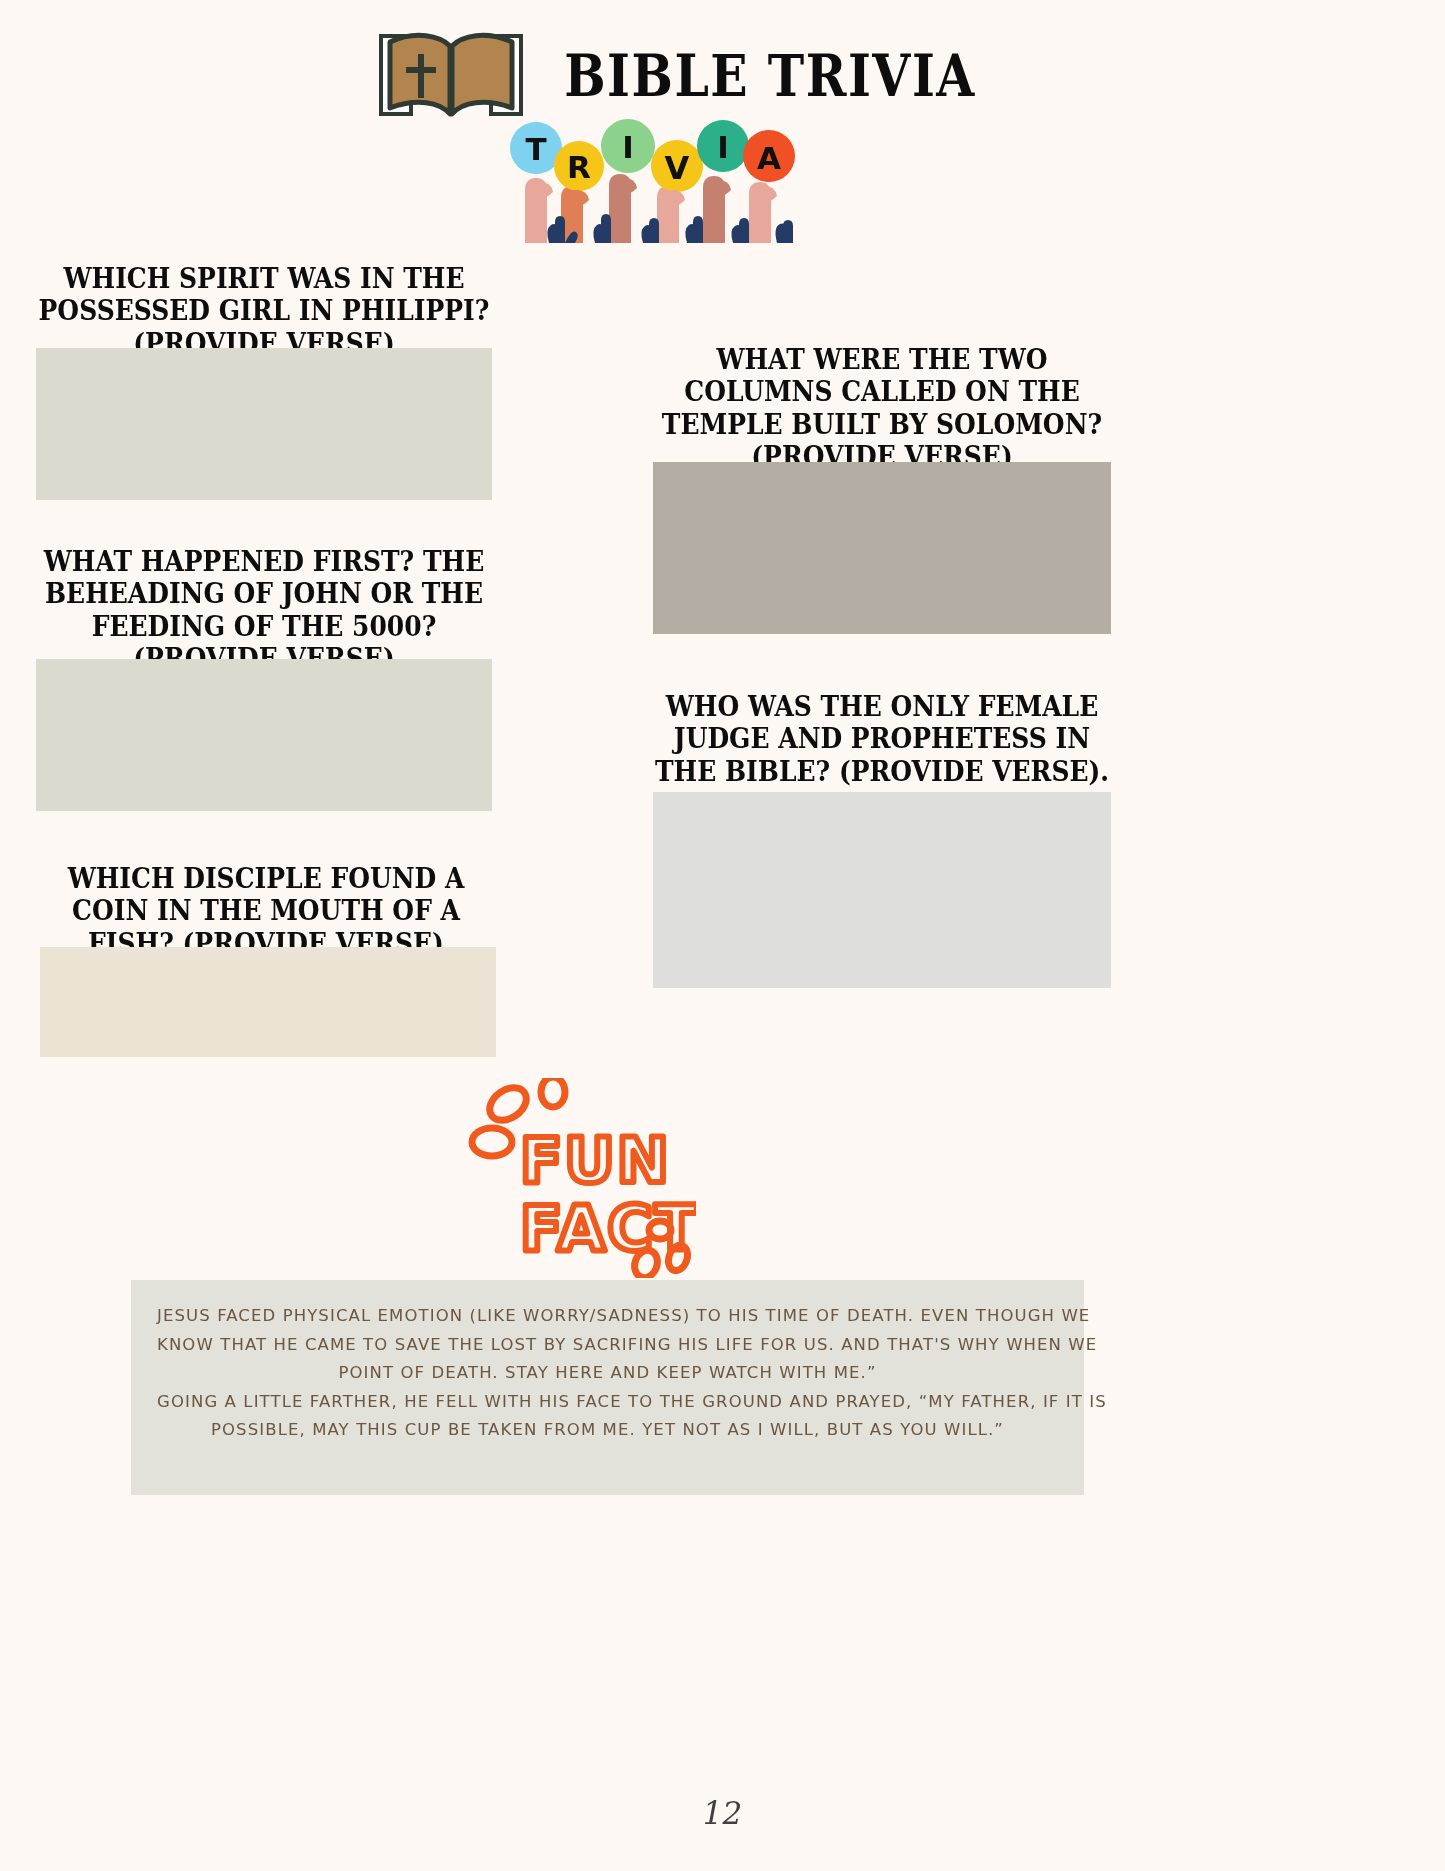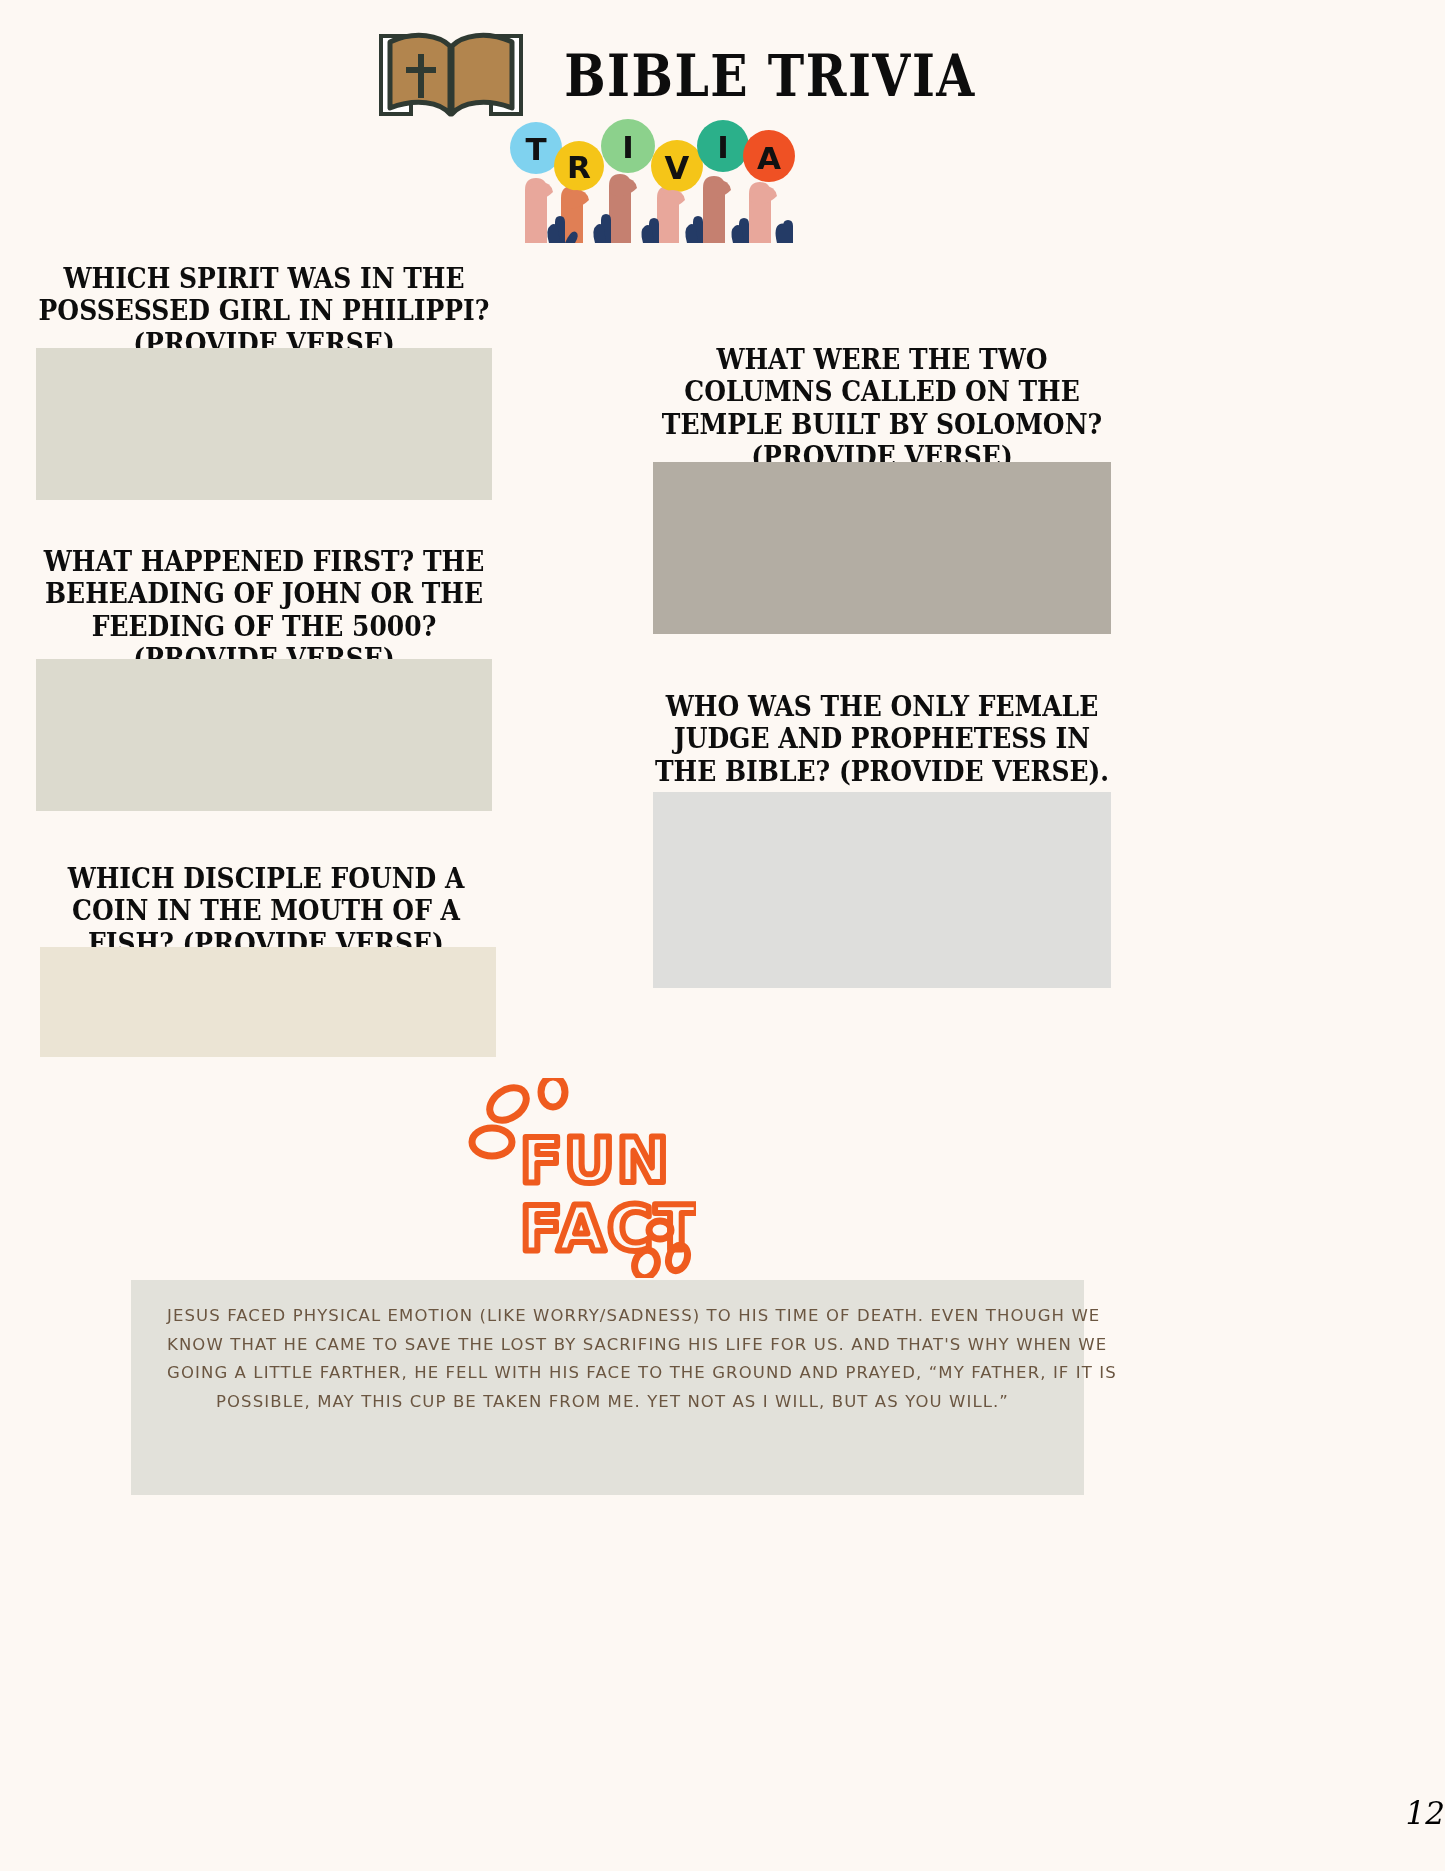--- a/index.html
+++ b/index.html
@@ -51,34 +51,34 @@
 
   #q5-text{ position:absolute; left:653px; top:690px; width:458px; }
   #q5-box { left:653px; top:792px; width:458px; height:196px; background:#DEDEDC; }
 
   
   #funfact-logo{ position:absolute; left:460px; top:1078px; width:236px; height:200px;text-align:center; }
 
   #funfact-box{
     position:absolute; left:131px; top:1280px; width:953px; height:215px;
     background:#E2E1DA;
-    padding:22px 26px 0 36px;
+    padding:22px 26px 0 26px;
   }
   .ff-line{
     font-family:"DejaVu Sans", sans-serif;
     color:#6B5641; font-size:16.5px; line-height:28.5px;
     text-align:center; letter-spacing:1.1px;
     white-space:nowrap;
   }
 
   #page-number{
     position:absolute; left:0; top:1795px; width:1445px;
-    text-align:right;
+    text-align:center;
     font-family:"DejaVu Serif", serif; font-style:italic;
-    font-size:31px; color:#000000;
+    font-size:31px; color:#404040;
   }
 </style>
 </head>
 <body>
 
 <div id="header">
 
   <div id="bible-icon">
     <svg viewBox="0 0 146 92" width="146" height="92">
       <rect x="3" y="8" width="30" height="78" fill="#FFFFFF" stroke="#2F3A32" stroke-width="4"></rect>
@@ -176,17 +176,18 @@
 
     <text x="60" y="104" font-family="DejaVu Sans, sans-serif" font-size="62" font-weight="bold" fill="none" stroke="#EF5B1E" stroke-width="6" stroke-linejoin="round" letter-spacing="2">FUN</text>
 
     <text x="60" y="172" font-family="DejaVu Sans, sans-serif" font-size="62" font-weight="bold" fill="none" stroke="#EF5B1E" stroke-width="6" stroke-linejoin="round" letter-spacing="2">FACT</text>
   </svg>
 </div>
 
 <div id="funfact-box">
   <div class="ff-line">JESUS FACED PHYSICAL EMOTION (LIKE WORRY/SADNESS) TO HIS TIME OF DEATH. EVEN THOUGH WE</div>
   <div class="ff-line">KNOW THAT HE CAME TO SAVE THE LOST BY SACRIFING HIS LIFE FOR US. AND THAT'S WHY WHEN WE</div>
+  <div class="ff-line">POINT OF DEATH. STAY HERE AND KEEP WATCH WITH ME.”</div>
   <div class="ff-line">GOING A LITTLE FARTHER, HE FELL WITH HIS FACE TO THE GROUND AND PRAYED, “MY FATHER, IF IT IS</div>
   <div class="ff-line">POSSIBLE, MAY THIS CUP BE TAKEN FROM ME. YET NOT AS I WILL, BUT AS YOU WILL.”</div>
 </div>
 
 <div id="page-number">12</div>
 
 </body></html>

